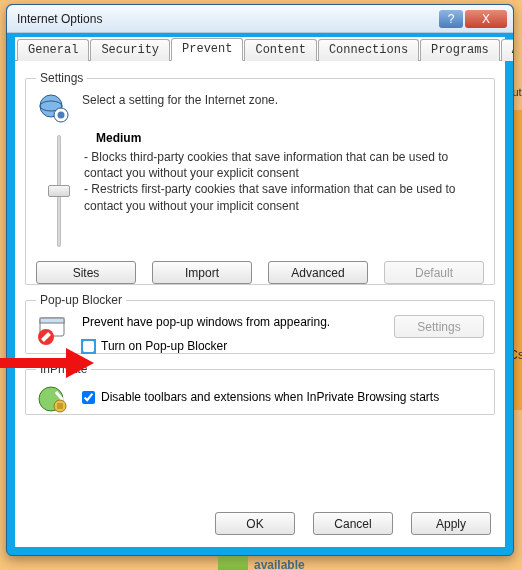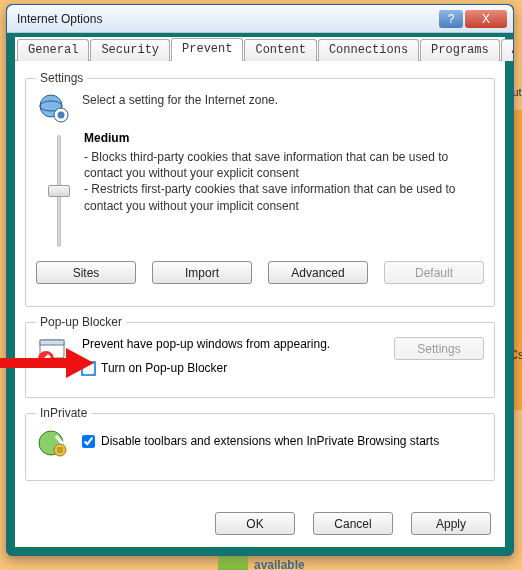--- a/index.html
+++ b/index.html
@@ -1,19 +1,19 @@
 <!DOCTYPE html>
 <html><head>
 <meta charset="utf-8">
 <style>
   * { box-sizing: border-box; font-family: "Segoe UI", Tahoma, sans-serif; font-size: 12px; }
   body { margin: 0; background: #f8c37a; width: 522px; height: 570px; position: relative; overflow: hidden; }
   .dialog {
     position: absolute; left: 6px; top: 4px; width: 508px; height: 552px;
-    background: #0f766e; border: 1px solid #2c5d8f; border-radius: 6px;
+    background: #0ea5e9; border: 1px solid #2c5d8f; border-radius: 6px;
     box-shadow: 0 4px 12px rgba(0,0,0,0.35);
     overflow: hidden;
   }
   .titlebar {
     height: 28px; background: linear-gradient(#f6fafe,#d9e7f5);
     border-bottom: 1px solid #b5c8db;
     display: flex; align-items: center; padding: 0 6px 0 10px;
     border-radius: 6px 6px 0 0;
   }
   .titlebar .title { flex: 1; color: #1a1a1a; }
@@ -27,33 +27,33 @@
   .client { position: absolute; left: 8px; right: 8px; top: 32px; bottom: 8px; background: #fff; }
   .tabs { display: flex; align-items: flex-end; height: 24px; border-bottom: 1px solid #a9a9a9; padding-left: 2px; }
   .tab {
     padding: 3px 10px 4px; border: 1px solid #a9a9a9; border-bottom: none;
     background: linear-gradient(#fcfcfc,#ececec); margin-right: 1px;
     border-radius: 3px 3px 0 0; color: #333; cursor: default;
     position: relative; top: 1px; font-family: Liberation Mono, monospace;
   }
   .tab.active { background: #fff; border-bottom: 1px solid #fff; z-index: 2; }
   .tabpanel { padding: 10px 10px 0 10px; }
-  fieldset.gbox { border: 1px solid #cfcfcf; border-radius: 2px; margin: 0 0 8px 0; padding: 8px 10px 22px 10px; position: relative; }
+  fieldset.gbox { border: 1px solid #cfcfcf; border-radius: 2px; margin: 0 0 8px 0; padding: 8px 10px 0 10px; position: relative; }
   fieldset.gbox > legend { color: #333; padding: 0 4px; }
   .row { display: flex; align-items: flex-start; gap: 12px; justify-content: space-between; }
   .zone-icon svg, .popup-icon svg, .inpriv-icon svg { display:block; }
   .settings-text { flex: 1; color: #333; }
   .medium-block { display: flex; gap: 14px; margin-top: 8px; }
   .slider {
     width: 22px; height: 120px; position: relative; margin-left: 12px;
   }
   .slider .track { position:absolute; left: 9px; top: 4px; width: 4px; height: 112px; background: #d9d9d9; border:1px solid #bfbfbf; border-radius:2px; }
   .slider .thumb { position:absolute; left: 0; top: 54px; width: 22px; height: 12px; background: linear-gradient(#f6f6f6,#d9d9d9); border:1px solid #9a9a9a; border-radius:2px; }
   .medium-text { flex:1; }
-  .medium-text .label { font-weight: bold; margin-bottom: 4px; }
+  .medium-text .label { font-weight: bold; margin-bottom: 4px; margin-left: 12px; }
   .bullets { color: #333; line-height: 1.35; }
   .btnrow { display:flex; gap:10px; margin-top:10px; justify-content: space-between; }
   button.std {
     width: 100px; height: 23px; background: linear-gradient(#fdfdfd,#e5e5e5);
     border: 1px solid #8e8e8e; border-radius: 3px; color: #222; cursor: default;
   }
   button.std:disabled { color: #9b9b9b; border-color:#c4c4c4; background: linear-gradient(#fafafa,#f0f0f0); }
   .popup-row { display:flex; align-items:flex-start; gap:12px; }
   .popup-text { flex:1; }
   .chk { display:flex; align-items:flex-start; gap:6px; margin-top:2px; }

